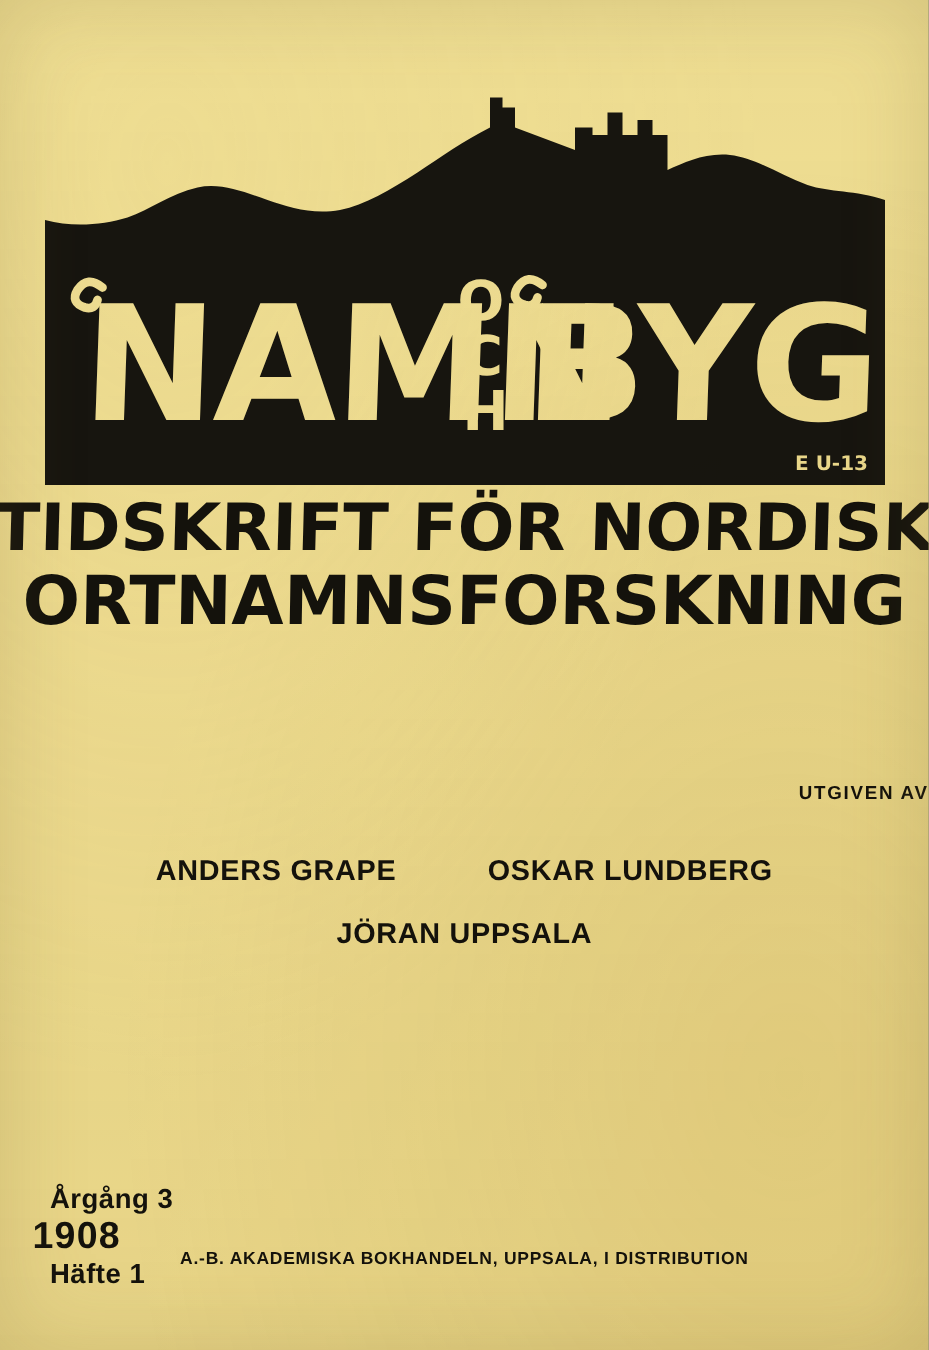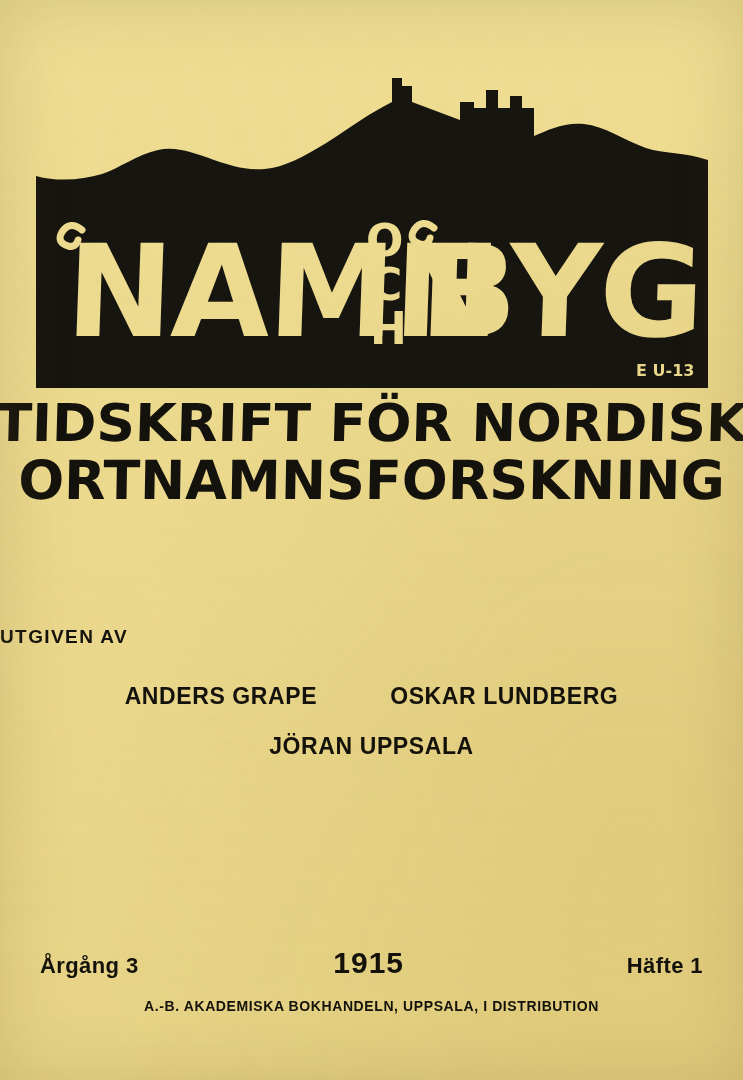--- a/index.html
+++ b/index.html
@@ -75,22 +75,22 @@
     margin-top: 6px;
     transform: scaleX(1.0) skewX(-1deg);
   }
 
   
   .utgiven {
     position: absolute;
     left: 0;
     right: 0;
     top: 626px;
-    text-align: left;
-    font-size: 19px;
+    text-align: right;
+    font-size: 15px;
     font-weight: bold;
     letter-spacing: 1.4px;
   }
   .editors-row-1 {
     position: absolute;
     left: 0;
     right: 0;
     top: 683px;
     text-align: center;
     font-size: 23px;
@@ -113,20 +113,21 @@
 
   
   .issue-row {
     position: absolute;
     left: 40px;
     right: 40px;
     top: 946px;
     display: flex;
     align-items: baseline;
     justify-content: space-between;
+    flex-direction: column;
   }
   .issue-volume, .issue-number {
     font-size: 22px;
     font-weight: bold;
     letter-spacing: 0.4px;
   }
   .issue-year {
     font-size: 30px;
     font-weight: bold;
     letter-spacing: 1px;
@@ -212,21 +213,21 @@
     <span class="ed-name">ANDERS GRAPE</span>
     <span class="ed-name">OSKAR LUNDBERG</span>
   </div>
 
   <div class="editors-row-2">
     <span class="ed-name">JÖRAN UPPSALA</span>
   </div>
 
   <div class="issue-row">
     <span class="issue-volume">Årgång 3</span>
-    <span class="issue-year">1915</span>
+    <span class="issue-year">1908</span>
     <span class="issue-number">Häfte 1</span>
   </div>
 
   <div class="publisher">A.-B. AKADEMISKA BOKHANDELN, UPPSALA, I DISTRIBUTION</div>
 
   <div class="paper-texture"></div>
   <div class="edge-shade"></div>
 </div>
 
 </body></html>

